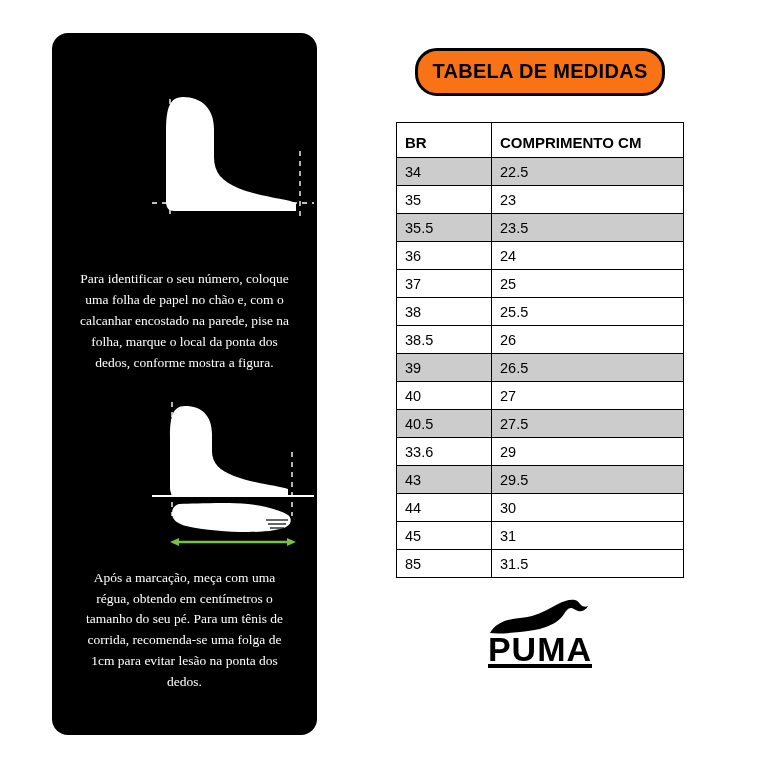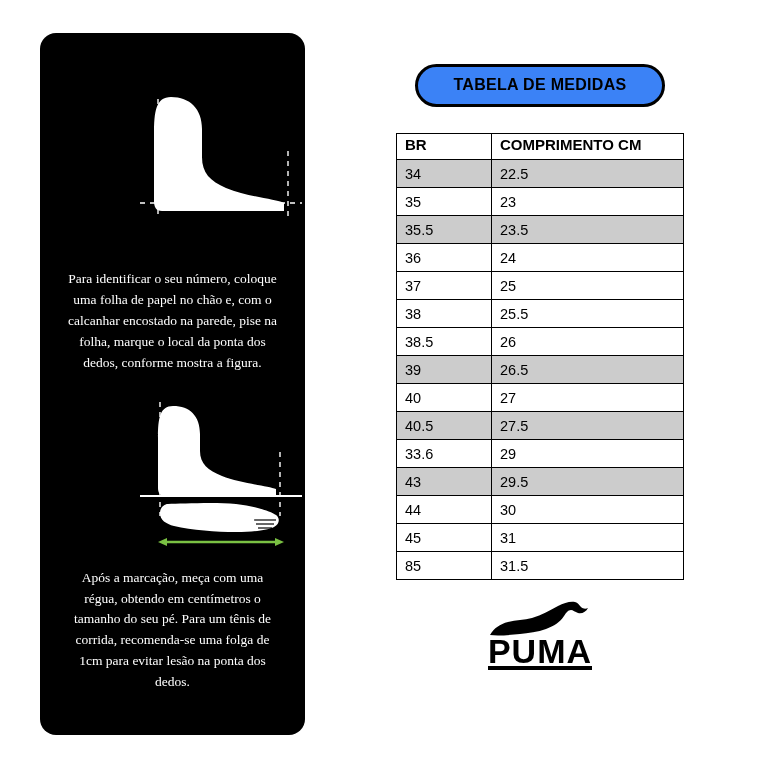--- a/index.html
+++ b/index.html
@@ -17,21 +17,21 @@
 
   .page {
     position: absolute;
     inset: 0;
     background: #ffffff;
   }
 
   
   .left-panel {
     position: absolute;
-    left: 40px;
+    left: 52px;
     top: 33px;
     width: 265px;
     height: 702px;
     background: #000000;
     border-radius: 16px;
     overflow: hidden;
   }
 
   .illus {
     position: relative;
@@ -56,30 +56,30 @@
   
   .right-panel {
     position: absolute;
     left: 340px;
     top: 40px;
     width: 400px;
   }
 
   .title-pill {
     width: 244px;
-    margin: 24px auto 0 auto;
+    margin: 8px auto 0 auto;
     border: 3px solid #000;
     border-radius: 22px;
     text-align: center;
-    font-size: 16px;
+    font-size: 20px;
     font-weight: bold;
     letter-spacing: 0.3px;
     padding: 9px 0 10px 0;
     color: #000;
-    background: #3b82f6;
+    background: #f97316;
   }
 
   table.size-table {
     margin: 26px auto 0 auto;
     border-collapse: collapse;
     width: 288px;
     font-size: 14.5px;
     color: #000;
     background: #fff;
   }
@@ -87,21 +87,21 @@
   table.size-table td {
     border: 1.6px solid #000;
     padding: 4px 8px;
     text-align: left;
     height: 19px;
     font-weight: normal;
   }
   table.size-table th {
     font-weight: bold;
     font-size: 15px;
-    padding-top: 1px;
+    padding-top: 10px;
     padding-bottom: 5px;
     margin-left: 8px;
   }
   table.size-table td.col-br { width: 78px; }
   tr.shaded td { background: #cccccc; }
 
   
   .logo-wrap {
     margin: 18px auto 0 auto;
     width: 200px;

